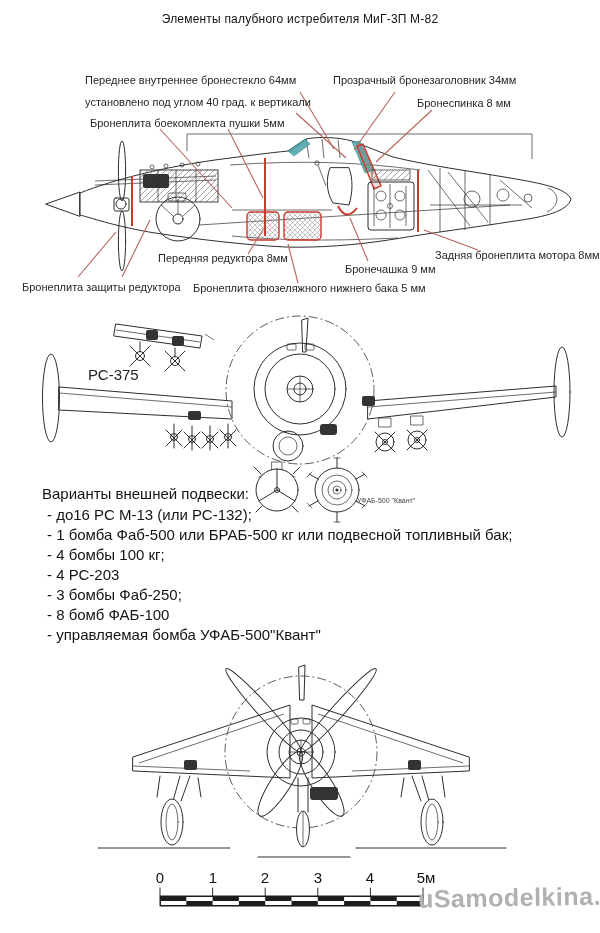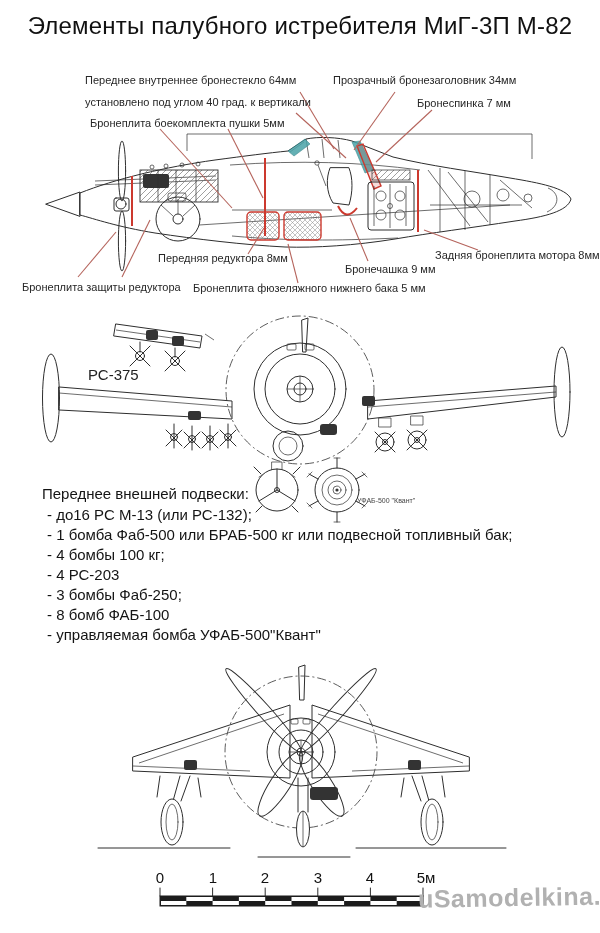--- a/index.html
+++ b/index.html
@@ -16,21 +16,21 @@
   #art{position:absolute;left:0;top:0;width:600px;height:933px;}
   .k{stroke:var(--ink);fill:none;stroke-width:1;stroke-linecap:round;stroke-linejoin:round}
   .kt{stroke:var(--ink);fill:none;stroke-width:.7}
   .kf{fill:#333;stroke:none}
   .red{stroke:var(--callout);fill:none;stroke-width:1.1}
   .arm{stroke:var(--armor);fill:none;stroke-width:2}
   .armf{fill:rgba(204,57,46,.18);stroke:var(--armor);stroke-width:1.4}
   .gl{fill:var(--glass);opacity:.85;stroke:#23777c;stroke-width:.6}
   .dd{stroke:#4a4a4a;fill:none;stroke-width:.9;stroke-dasharray:9 3 2 3}
   .lbl{position:absolute;font-size:11px;line-height:13px;color:#262626;white-space:nowrap}
-  .title{position:absolute;top:12px;left:0;width:600px;text-align:center;font-size:24px;color:#111;letter-spacing:.2px}
+  .title{position:absolute;top:12px;left:0;width:600px;text-align:center;font-size:12px;color:#111;letter-spacing:.2px}
   .rc{position:absolute;font-size:15px;color:#222}
   .tiny{position:absolute;font-size:7px;color:#444;white-space:nowrap}
   .tblock{position:absolute;left:42px;font-size:15px;line-height:20px;color:#141414}
   .tblock .hd{margin:0 0 1px 0}
   .tblock .it{margin:0 16px 0 5px}
   .tick{position:absolute;font-size:15px;color:#111;transform:translateX(-50%)}
   .wm{position:absolute;left:418px;top:883px;font-size:25px;font-weight:bold;color:#b1b1b1;letter-spacing:.5px;transform:rotate(-1deg)}
 </style>
 </head>
 <body>
@@ -279,32 +279,32 @@
       </g>
     </g>
   </svg>
 
   <div class="title">Элементы палубного истребителя МиГ-3П М-82</div>
 
   <div class="lbl" style="left:85px;top:74px">Переднее внутреннее бронестекло 64мм</div>
   <div class="lbl" style="left:85px;top:96px">установлено под углом 40 град. к вертикали</div>
   <div class="lbl" style="left:90px;top:117px">Бронеплита боекомплекта пушки 5мм</div>
   <div class="lbl" style="left:333px;top:74px">Прозрачный бронезаголовник 34мм</div>
-  <div class="lbl" style="left:417px;top:97px">Бронеспинка 7 мм</div>
+  <div class="lbl" style="left:417px;top:97px">Бронеспинка 8 мм</div>
   <div class="lbl" style="left:158px;top:252px">Передняя редуктора 8мм</div>
   <div class="lbl" style="left:345px;top:263px">Бронечашка 9 мм</div>
   <div class="lbl" style="left:435px;top:249px">Задняя бронеплита мотора 8мм</div>
   <div class="lbl" style="left:22px;top:281px">Бронеплита защиты редуктора</div>
   <div class="lbl" style="left:193px;top:282px">Бронеплита фюзеляжного нижнего бака 5 мм</div>
 
   <div class="rc" style="left:88px;top:366px">РС-375</div>
   <div class="tiny" style="left:357px;top:497px">УФАБ-500 "Квант"</div>
 
   <div class="tblock" style="top:484px">
-    <div class="hd">Переднее внешней подвески:</div>
+    <div class="hd">Варианты внешней подвески:</div>
     <div class="it">- до16 РС М-13 (или РС-132);</div>
     <div class="it">- 1 бомба Фаб-500 или БРАБ-500 кг или подвесной топливный бак;</div>
     <div class="it">- 4 бомбы 100 кг;</div>
     <div class="it">- 4 РС-203</div>
   </div>
 
   <div class="tblock" style="top:585px">
     <div class="it">- 3 бомбы Фаб-250;</div>
     <div class="it">- 8 бомб ФАБ-100</div>
     <div class="it">- управляемая бомба УФАБ-500"Квант"</div>

